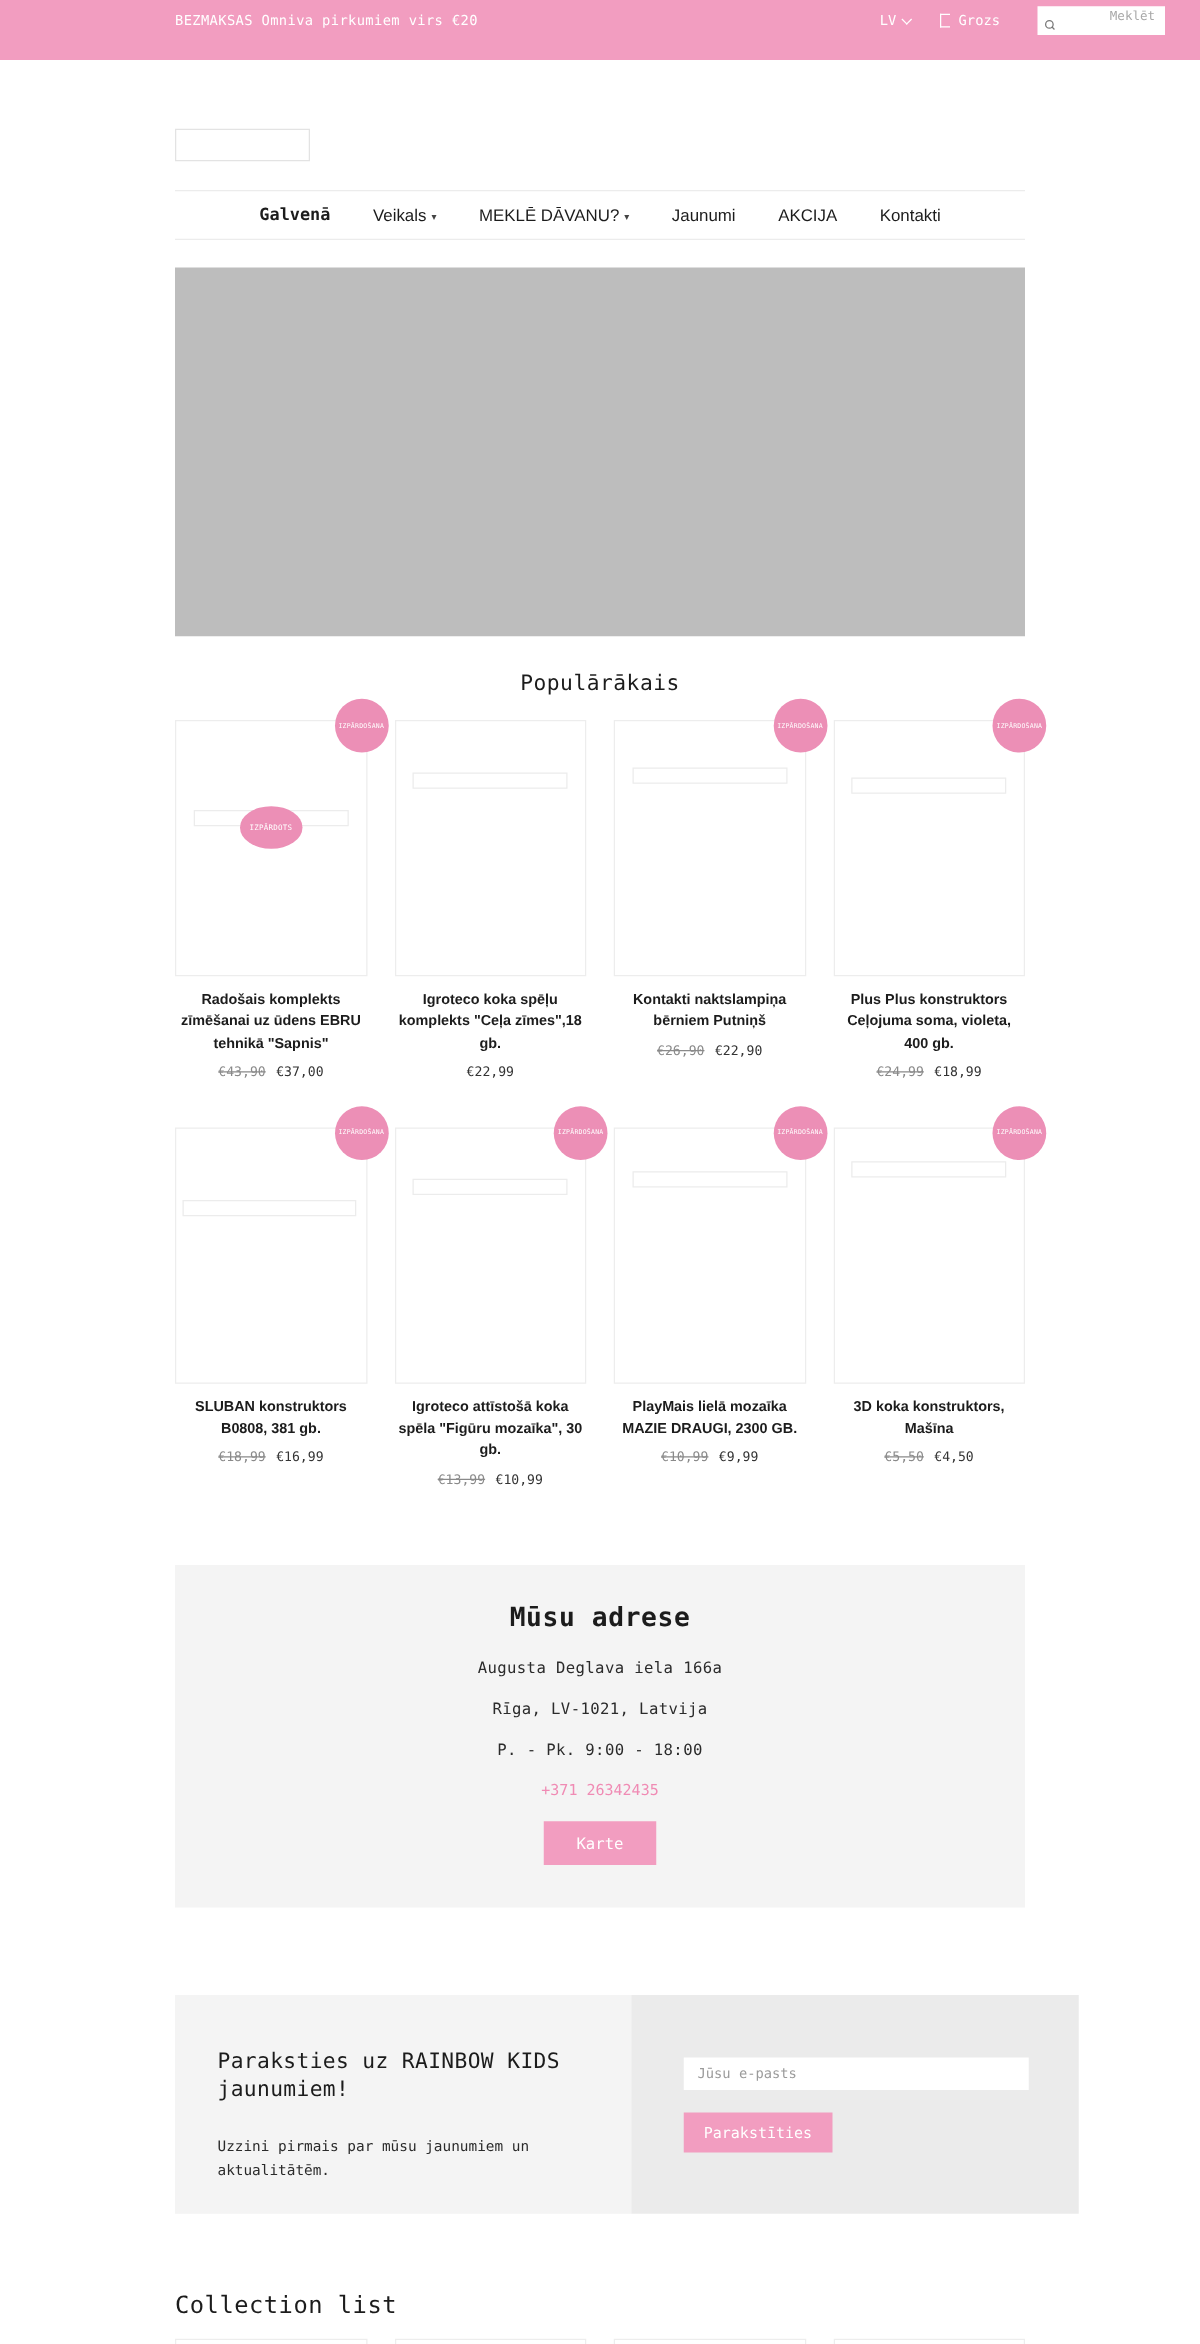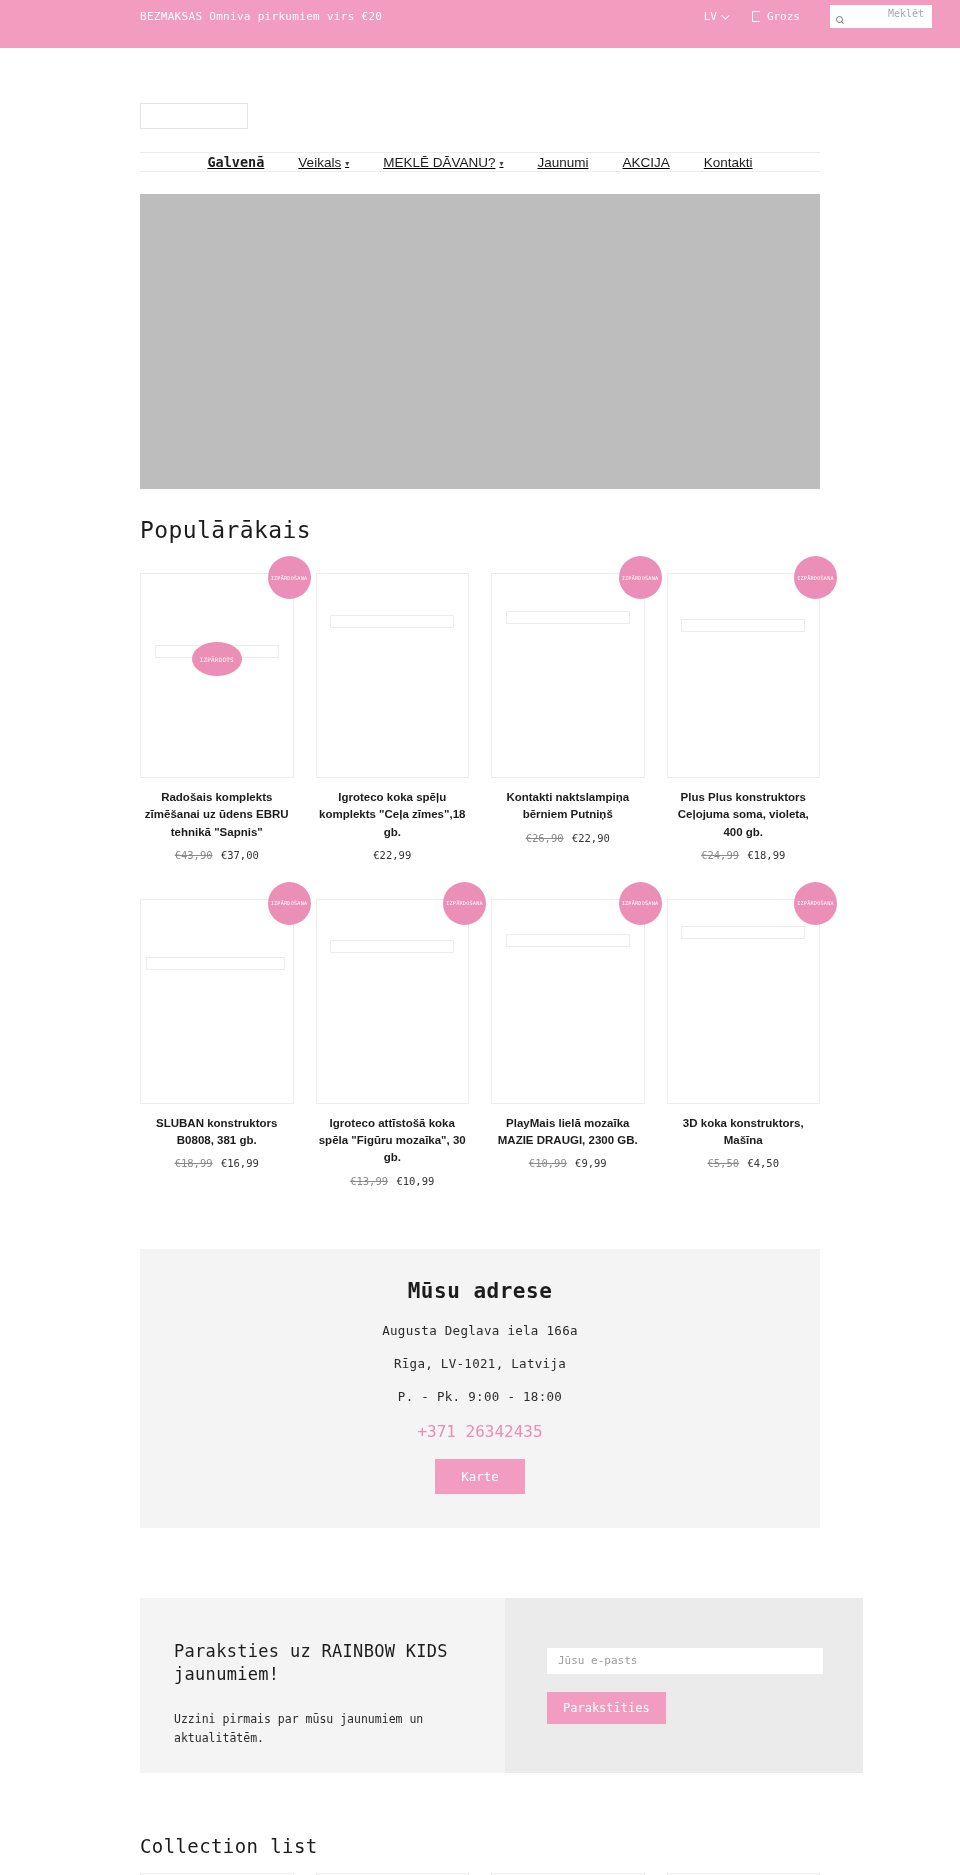--- a/index.html
+++ b/index.html
@@ -132,26 +132,25 @@
     height: 26px;
     border: 1px solid #e3e3e3;
     background: #fff;
   }
 
   
   .nav {
     margin: 0 140px;
     border-top: 1px solid #ececec;
     border-bottom: 1px solid #ececec;
-    height: 20px;
+    height: 40px;
     display: flex;
     align-items: center;
     justify-content: center;
     gap: 0px;
-    text-decoration: underline;
   }
   .nav-item {
     font-family: "Liberation Sans", sans-serif;
     font-size: 13.5px;
     color: #1c1c1c;
     padding: 0 17px;
     cursor: pointer;
     white-space: nowrap;
     display: flex;
     align-items: baseline;
@@ -171,24 +170,25 @@
 
   
   .hero {
     margin: 22px 140px 0 140px;
     height: 295px;
     background: #bdbdbd;
   }
 
   
   .section-title {
-    margin: 28px 140px 30px 140px;
-    font-size: 23px;
+    margin: 28px 140px 19px 140px;
+    font-size: 17px;
     color: #1c1c1c;
     letter-spacing: 0.4px;
+    text-align: center;
   }
 
   
   .grid {
     margin: 0 140px;
     display: grid;
     grid-template-columns: repeat(4, 1fr);
     gap: 0 22px;
   }
   .card { position: relative; padding-bottom: 16px; }
@@ -275,21 +275,21 @@
     letter-spacing: 0.5px;
   }
   .address p {
     margin: 0 0 18px 0;
     font-size: 12.5px;
     color: #2b2b2b;
     letter-spacing: 0.3px;
   }
   .address .phone {
     color: #f08bb4;
-    font-size: 16px;
+    font-size: 12px;
     margin-bottom: 18px;
     cursor: pointer;
   }
   .btn-pink {
     display: inline-block;
     background: #f29dc0;
     color: #ffffff;
     border: none;
     font-family: "DejaVu Sans Mono", monospace;
     font-size: 12.5px;

